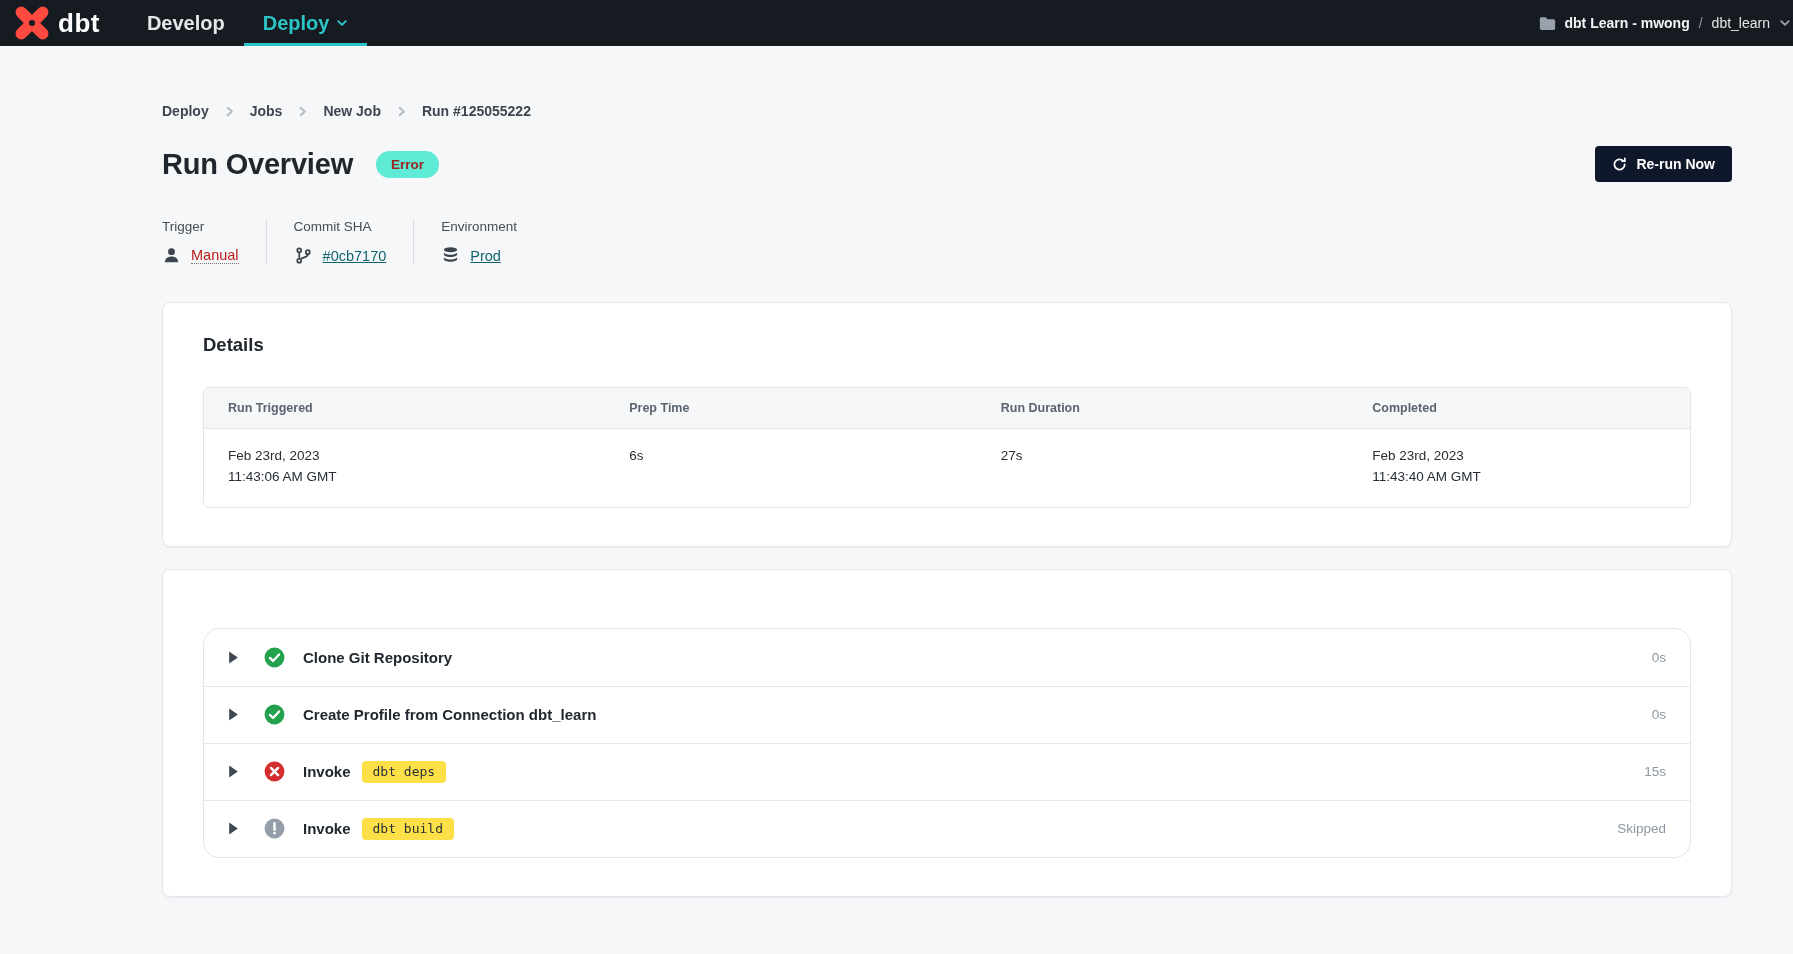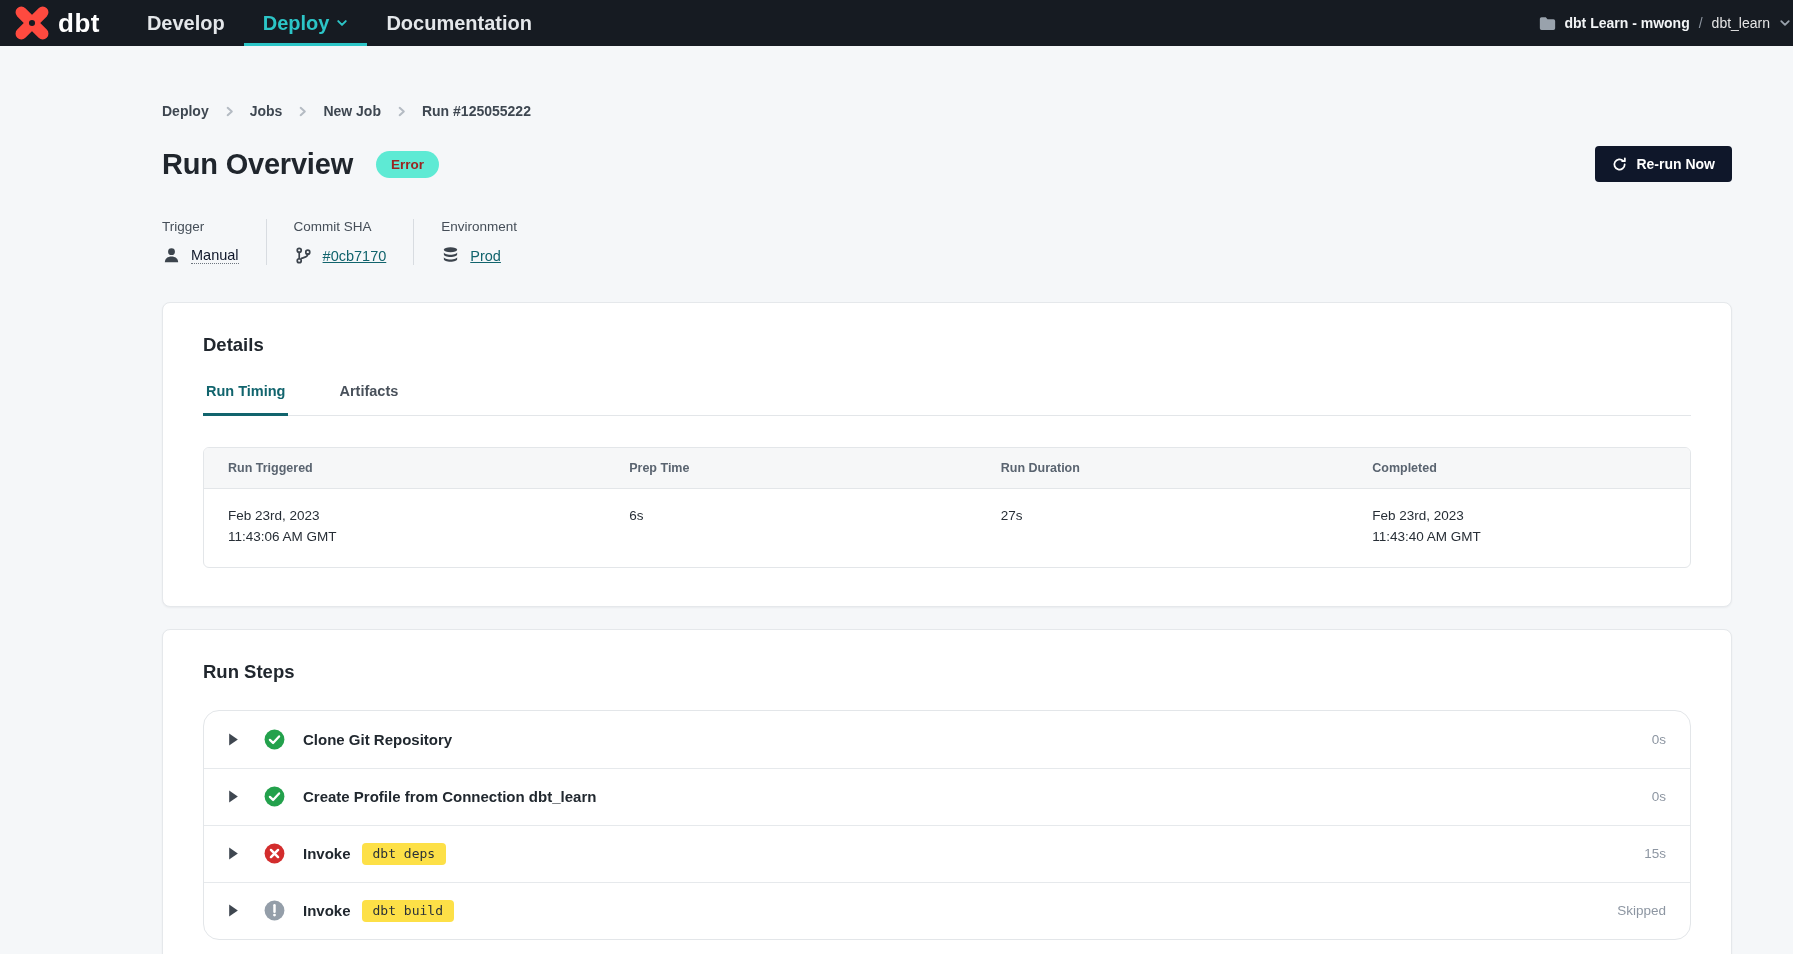--- a/index.html
+++ b/index.html
@@ -56,21 +56,21 @@
   .rerun-btn svg { width:15px; height:15px; }
 
   
   .meta-row { display:flex; margin-top:37px; }
   .meta-col { padding:0 27px; }
   .meta-col:first-child { padding-left:0; }
   .meta-col + .meta-col { border-left:1px solid #d8dce1; }
   .meta-label { font-size:13.5px; color:#454e58; margin-bottom:12px; }
   .meta-value { display:flex; align-items:center; gap:10px; font-size:14.5px; }
   .meta-value svg { width:19px; height:19px; color:#3c444d; }
-  .meta-plain { color:#0f172a; border-bottom:1px dotted #6e767f; cursor:default; }
+  .meta-plain { color:#b91c1c; border-bottom:1px dotted #6e767f; cursor:default; }
   .meta-link { color:#11646d; text-decoration:underline; cursor:pointer; }
 
   
   .card {
     background:#ffffff; border:1px solid #e5e8eb; border-radius:8px;
     box-shadow:0 1px 2px rgba(22,27,34,.05);
     padding:31px 40px 38px; margin-top:37px;
   }
   .card-heading { font-size:18.5px; font-weight:700; color:#21272e; }
 
@@ -119,23 +119,20 @@
   </div>
   <nav class="nav-items">
     <div class="nav-item">
       <span>Develop</span>
     </div>
     <div class="nav-item active">
       <span>Deploy</span>
       <svg class="chev" viewBox="0 0 16 16" fill="none" stroke="#2cc5c7" stroke-width="2.6" stroke-linecap="round" stroke-linejoin="round">
         <path d="M3 5.5 L8 10.5 L13 5.5"></path>
       </svg>
-    </div>
-    <div class="nav-item">
-      <span>Documentation</span>
     </div>
   </nav>
   <div class="nav-account">
     <svg width="17" height="15" viewBox="0 0 20 17" fill="#99a2ac">
       <path d="M1 3 a2 2 0 0 1 2-2 h5 l2 2.5 h7 a2 2 0 0 1 2 2 V14 a2 2 0 0 1-2 2 H3 a2 2 0 0 1-2-2 Z"></path>
     </svg>
     <span class="proj">dbt Learn - mwong</span>
     <span class="sep">/</span>
     <span class="env">dbt_learn</span>
     <svg width="12" height="12" viewBox="0 0 16 16" fill="none" stroke="#99a2ac" stroke-width="2.4" stroke-linecap="round" stroke-linejoin="round">
@@ -206,24 +203,20 @@
           <path d="M3 6.5 c0 1.4 3.1 2.6 7 2.6 s7-1.2 7-2.6 V9 c0 1.4-3.1 2.6-7 2.6 S3 10.4 3 9 Z"></path>
           <path d="M3 11.5 c0 1.4 3.1 2.6 7 2.6 s7-1.2 7-2.6 V14 c0 1.4-3.1 2.6-7 2.6 S3 15.4 3 14 Z"></path>
         </svg>
         <a class="meta-link">Prod</a>
       </div>
     </div>
   </div>
 
   <section class="card">
     <h2 class="card-heading">Details</h2>
-    <div class="tabs">
-      <div class="tab active">Run Timing</div>
-      <div class="tab">Artifacts</div>
-    </div>
 
     <div class="timing-table">
       <div class="t-row t-head">
         <div class="t-cell">Run Triggered</div>
         <div class="t-cell">Prep Time</div>
         <div class="t-cell">Run Duration</div>
         <div class="t-cell">Completed</div>
       </div>
       <div class="t-row t-body">
         <div class="t-cell">
@@ -234,21 +227,20 @@
         <div class="t-cell">27s</div>
         <div class="t-cell">
           <div>Feb 23rd, 2023</div>
           <div>11:43:40 AM GMT</div>
         </div>
       </div>
     </div>
   </section>
 
   <section class="card steps-card">
-    <h2 class="card-heading">Run Steps</h2>
 
     <div class="steps-list">
 
       <div class="step-row">
         <svg class="expander" viewBox="0 0 10 12" fill="currentColor">
             <path d="M1 0.5 L9 6 L1 11.5 Z"></path>
           </svg>
         <svg class="status-ic" viewBox="0 0 22 22">
           <circle cx="11" cy="11" r="10.4" fill="#23a14c"></circle>
           <path d="M6.2 11.4 L9.5 14.6 L15.8 7.8" fill="none" stroke="#ffffff" stroke-width="2.4" stroke-linecap="round" stroke-linejoin="round"></path>

